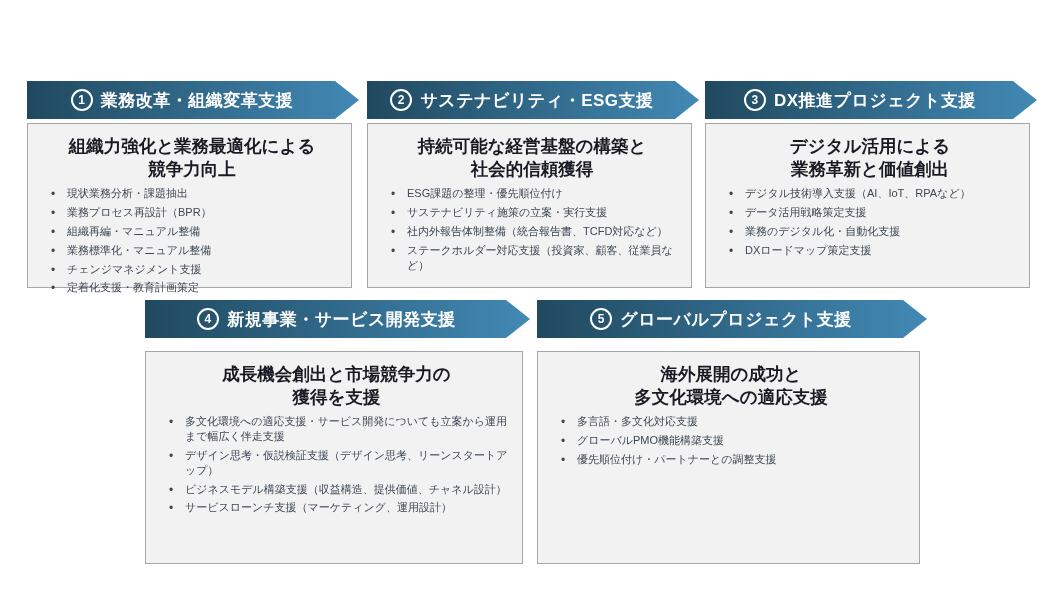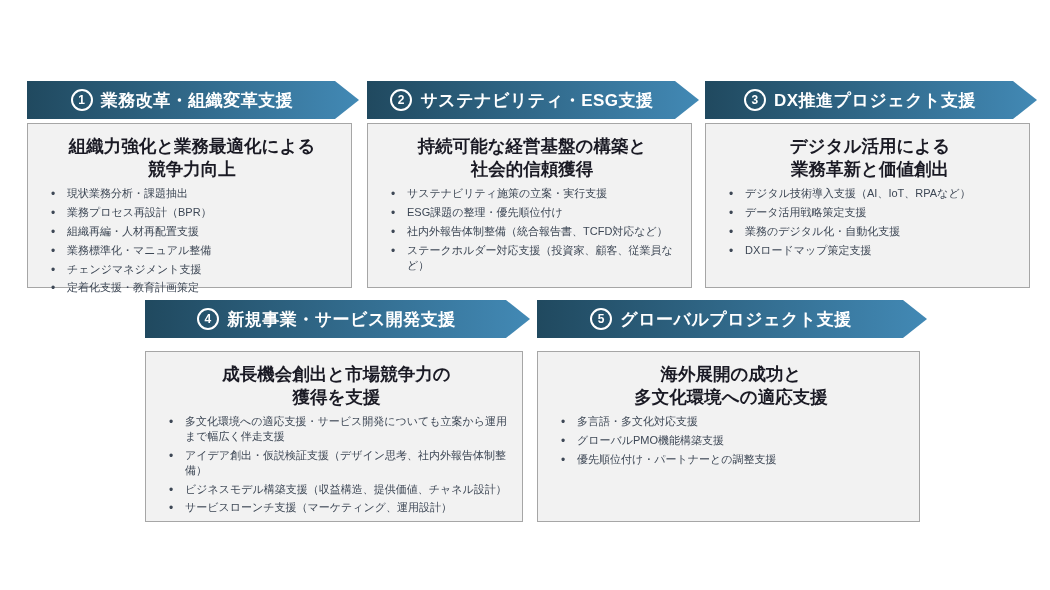--- a/index.html
+++ b/index.html
@@ -48,21 +48,21 @@
     line-height: 1;
   }
   .section-body {
     margin-top: 4px;
     background: var(--box-bg, #f2f2f2);
     border: 1px solid var(--box-border, #a6a6a6);
     box-sizing: border-box;
     padding: 11px 7px 8px 12px;
   }
   .row-top .section-body { height: 165px; }
-  .row-bottom .section-body { height: 171px; margin-top: 13px; }
+  .row-bottom .section-body { height: 213px; margin-top: 13px; }
 
   .body-title {
     text-align: center;
     font-size: 17.5px;
     font-weight: bold;
     color: var(--title-color, #1a1a24);
     white-space: pre-line;
     line-height: 1.32;
     margin: 0 0 5px 0;
   }
@@ -104,39 +104,39 @@
     <div class="section-header">
       <span class="num-circle">1</span>
       <span>業務改革・組織変革支援</span>
     </div>
     <div class="section-body">
       <div class="body-title">組織力強化と業務最適化による
 競争力向上</div>
       <ul class="bullets">
           <li>現状業務分析・課題抽出</li>
           <li>業務プロセス再設計（BPR）</li>
-          <li>組織再編・人材再配置支援</li>
+          <li>組織再編・マニュアル整備</li>
           <li>業務標準化・マニュアル整備</li>
           <li>チェンジマネジメント支援</li>
           <li>定着化支援・教育計画策定</li>
         </ul>
     </div>
   </div>
 
   <div class="section row-top" id="section-2">
     <div class="section-header">
       <span class="num-circle">2</span>
       <span>サステナビリティ・ESG支援</span>
     </div>
     <div class="section-body">
       <div class="body-title">持続可能な経営基盤の構築と
 社会的信頼獲得</div>
       <ul class="bullets">
+          <li>ESG課題の整理・優先順位付け</li>
           <li>サステナビリティ施策の立案・実行支援</li>
-          <li>ESG課題の整理・優先順位付け</li>
           <li>社内外報告体制整備（統合報告書、TCFD対応など）</li>
           <li>ステークホルダー対応支援（投資家、顧客、従業員など）</li>
         </ul>
     </div>
   </div>
 
   <div class="section row-top" id="section-3">
     <div class="section-header">
       <span class="num-circle">3</span>
       <span>DX推進プロジェクト支援</span>
@@ -156,21 +156,21 @@
   <div class="section row-bottom" id="section-4">
     <div class="section-header">
       <span class="num-circle">4</span>
       <span>新規事業・サービス開発支援</span>
     </div>
     <div class="section-body">
       <div class="body-title">成長機会創出と市場競争力の
 獲得を支援</div>
       <ul class="bullets">
           <li>多文化環境への適応支援・サービス開発についても立案から運用まで幅広く伴走支援</li>
-          <li>アイデア創出・仮説検証支援（デザイン思考、社内外報告体制整備）</li>
+          <li>デザイン思考・仮説検証支援（デザイン思考、リーンスタートアップ）</li>
           <li>ビジネスモデル構築支援（収益構造、提供価値、チャネル設計）</li>
           <li>サービスローンチ支援（マーケティング、運用設計）</li>
         </ul>
     </div>
   </div>
 
   <div class="section row-bottom" id="section-5">
     <div class="section-header">
       <span class="num-circle">5</span>
       <span>グローバルプロジェクト支援</span>

